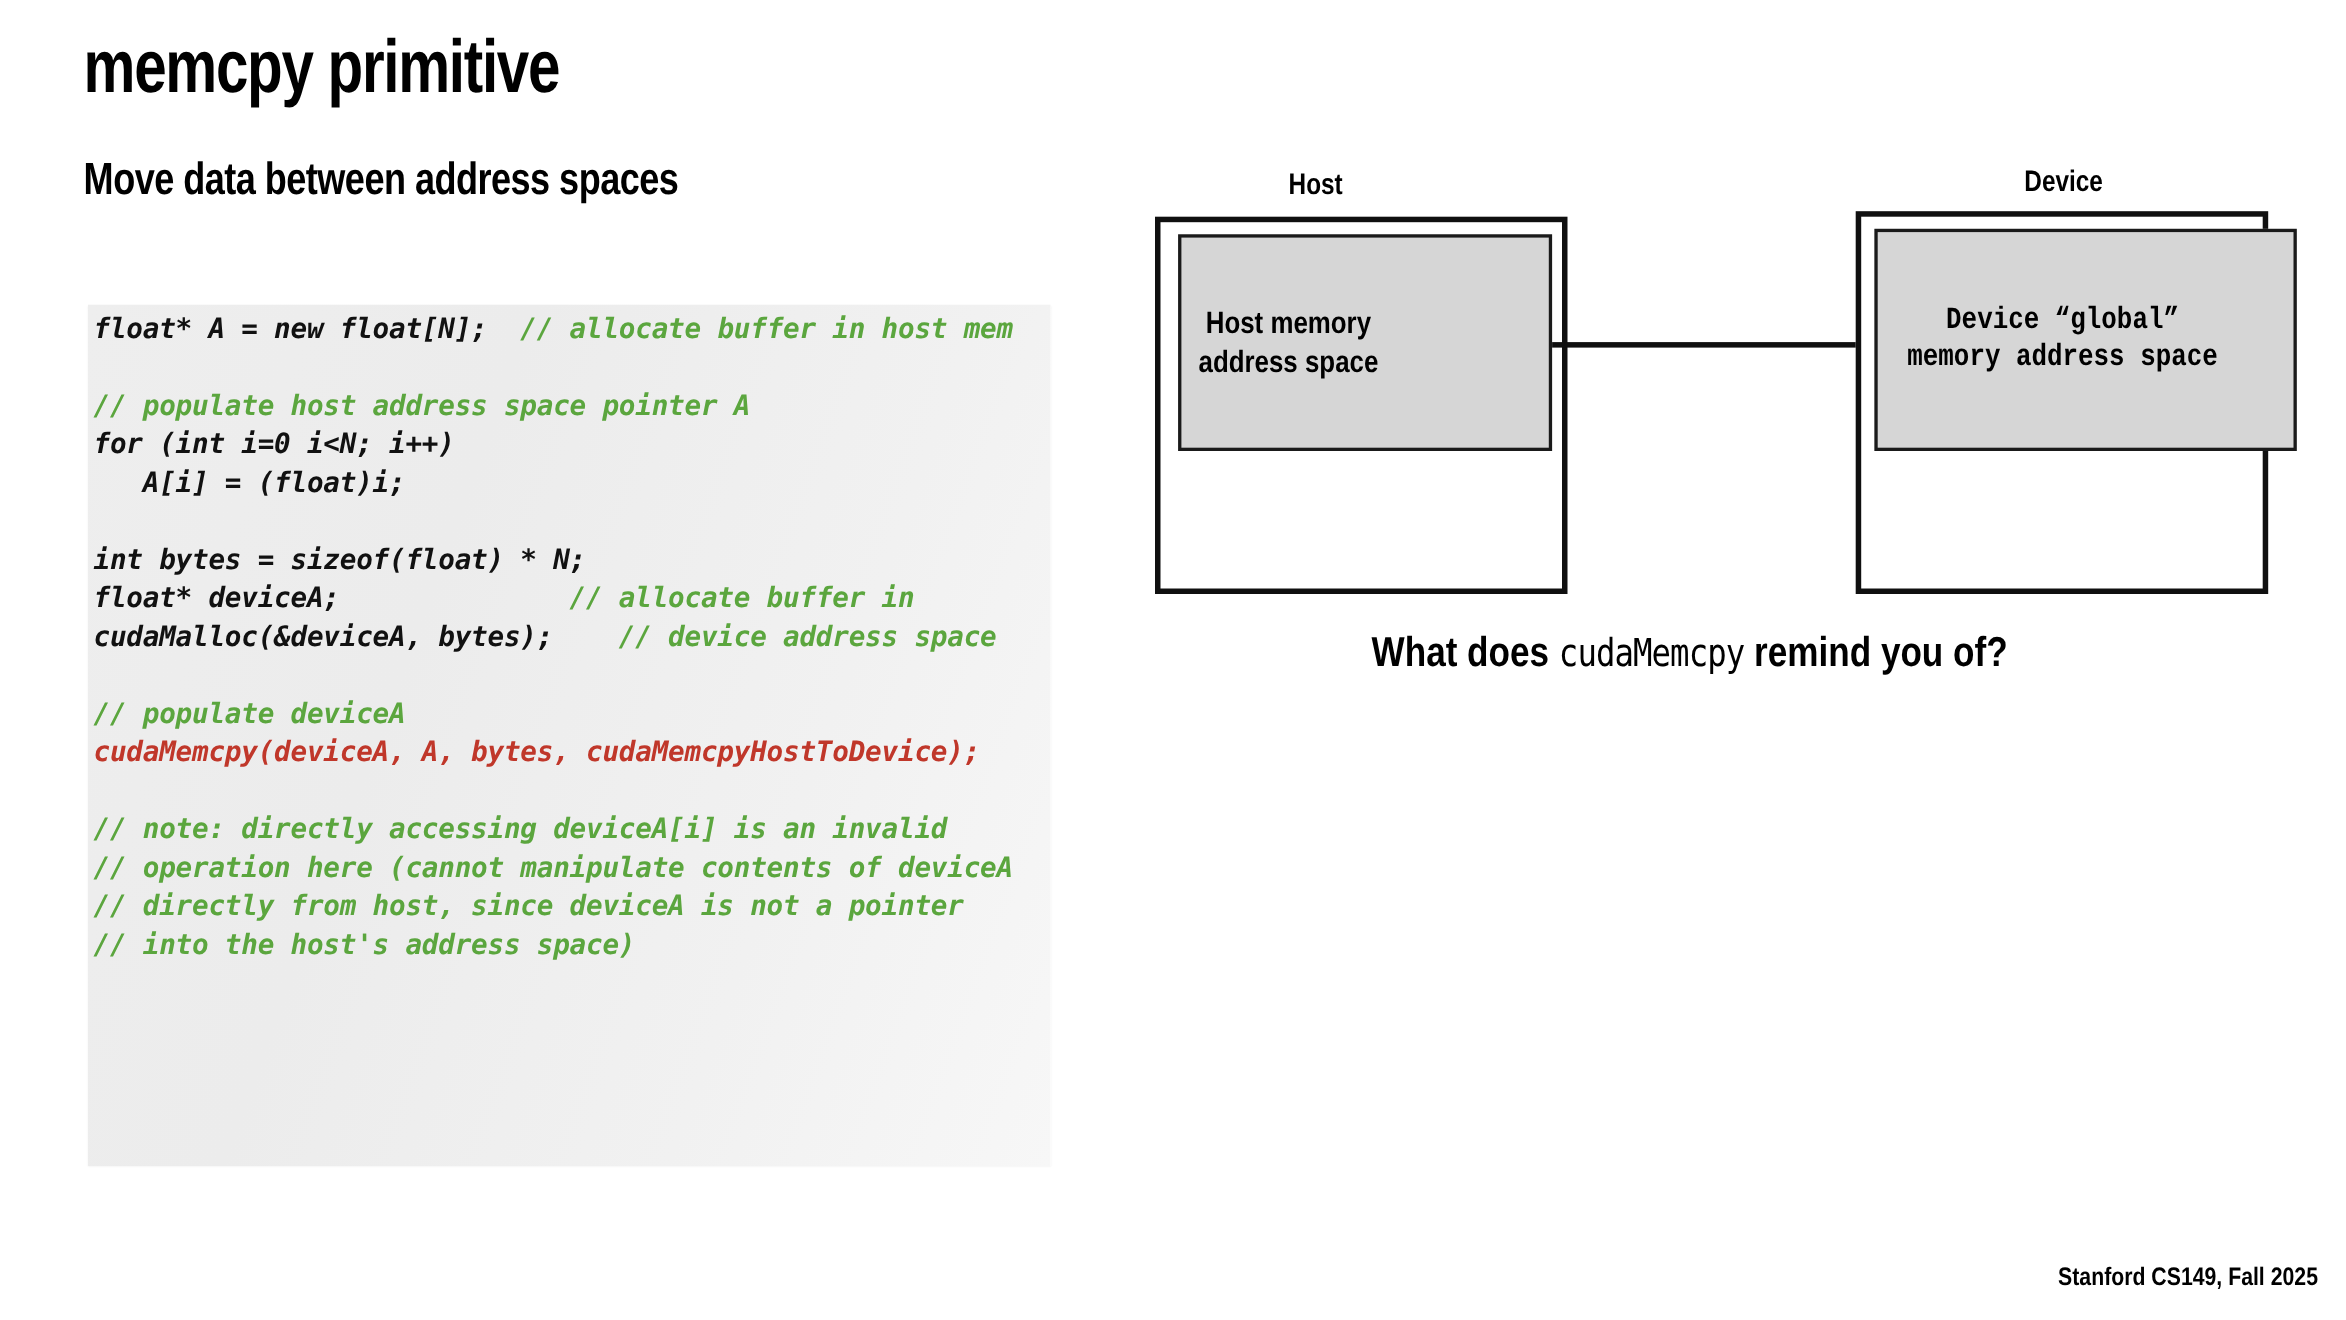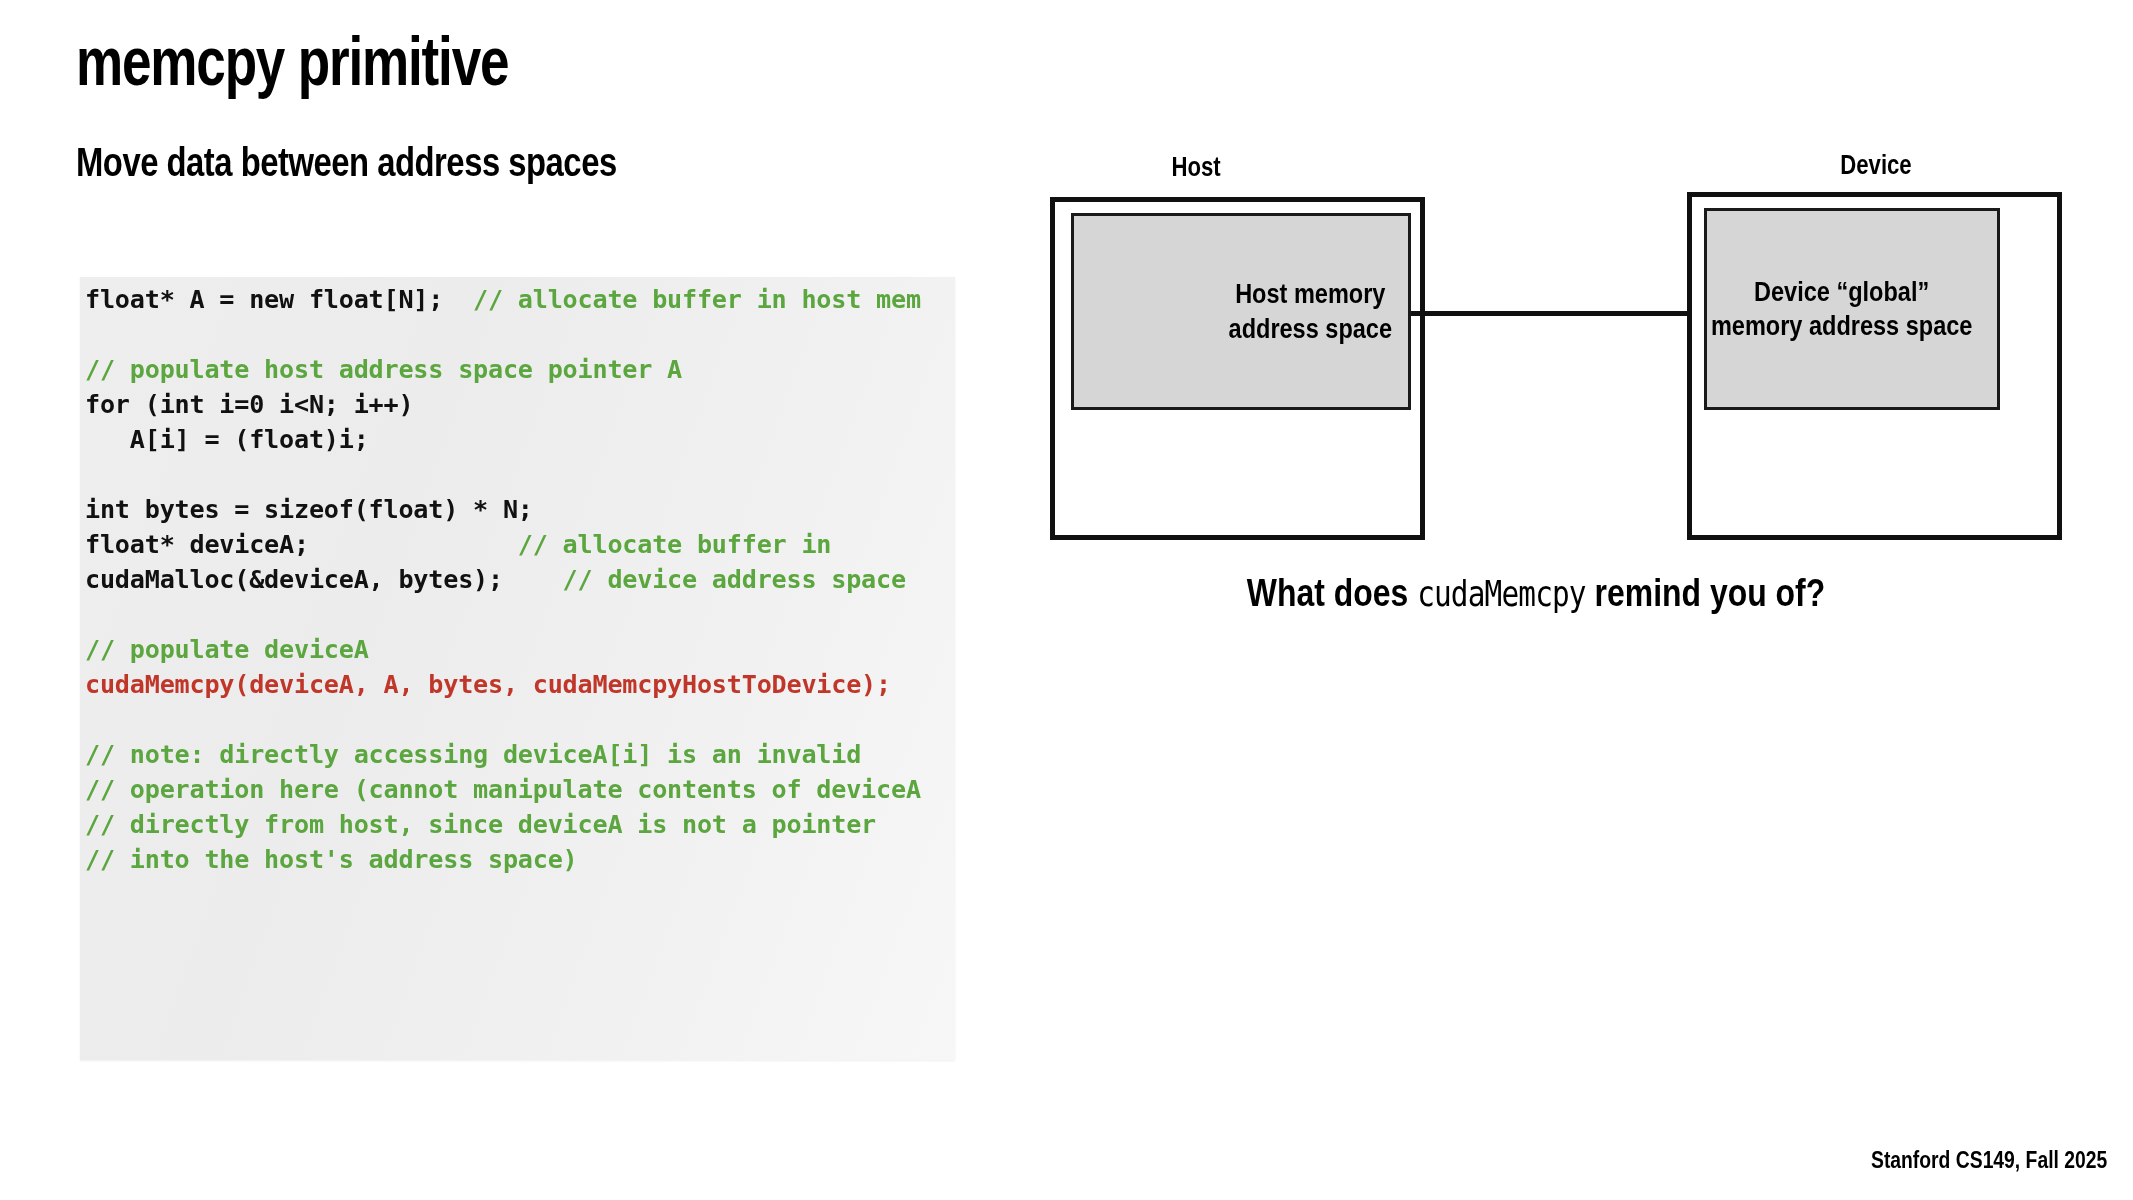--- a/index.html
+++ b/index.html
@@ -47,20 +47,21 @@
   
   #code-panel {
     position: absolute;
     left: 80px;
     top: 277px;
     width: 875px;
     height: 783px;
     background: linear-gradient(110deg, #eeeeee 0%, #ececec 35%, #f1f1f1 70%, #f7f7f7 100%);
     box-shadow: 0 1px 2px rgba(0,0,0,0.07);
     overflow: hidden;
+    font-style: italic;
   }
   #code-text {
     position: absolute;
     left: 5px;
     top: 5px;
     margin: 0;
     padding: 0;
     font-family: "DejaVu Sans Mono", "Liberation Mono", monospace;
     font-size: 25.5px;
     font-weight: 700;
@@ -92,21 +93,21 @@
     background: #ffffff;
     box-sizing: border-box;
   }
   .inner-box {
     position: absolute;
     border: 3px solid #1a1a1a;
     background: #d6d6d6;
     box-sizing: border-box;
     display: flex;
     align-items: center;
-    justify-content: flex-end;
+    justify-content: flex-start;
   }
   .inner-label {
     font-size: 28px;
     font-weight: 700;
     color: #000;
     text-align: center;
     line-height: 1.22;
     transform: scaleX(0.84);
     white-space: nowrap;
   }
@@ -186,21 +187,21 @@
       <span>address space</span>
     </div>
   </div>
 
   <div id="connector-line" style="left:1395px; top:311px; width:286px; height:5px;"></div>
 
   <div class="box-label" style="left:1710px; top:150px; width:300px;">Device</div>
 
   <div class="outer-box" style="left:1671px; top:192px; width:375px; height:348px;"></div>
 
-  <div class="inner-box" style="left:1688px; top:208px; width:296px; height:202px;">
+  <div class="inner-box" style="left:1688px; top:208px; width:384px; height:202px;font-family:Liberation Mono, monospace;">
     <div class="inner-label">
       <span>Device “global”</span><br>
       <span>memory address space</span>
     </div>
   </div>
 
   <div id="diagram-question">
     <span>What does </span><span class="mono">cudaMemcpy</span><span> remind you of?</span>
   </div>
 </div>

